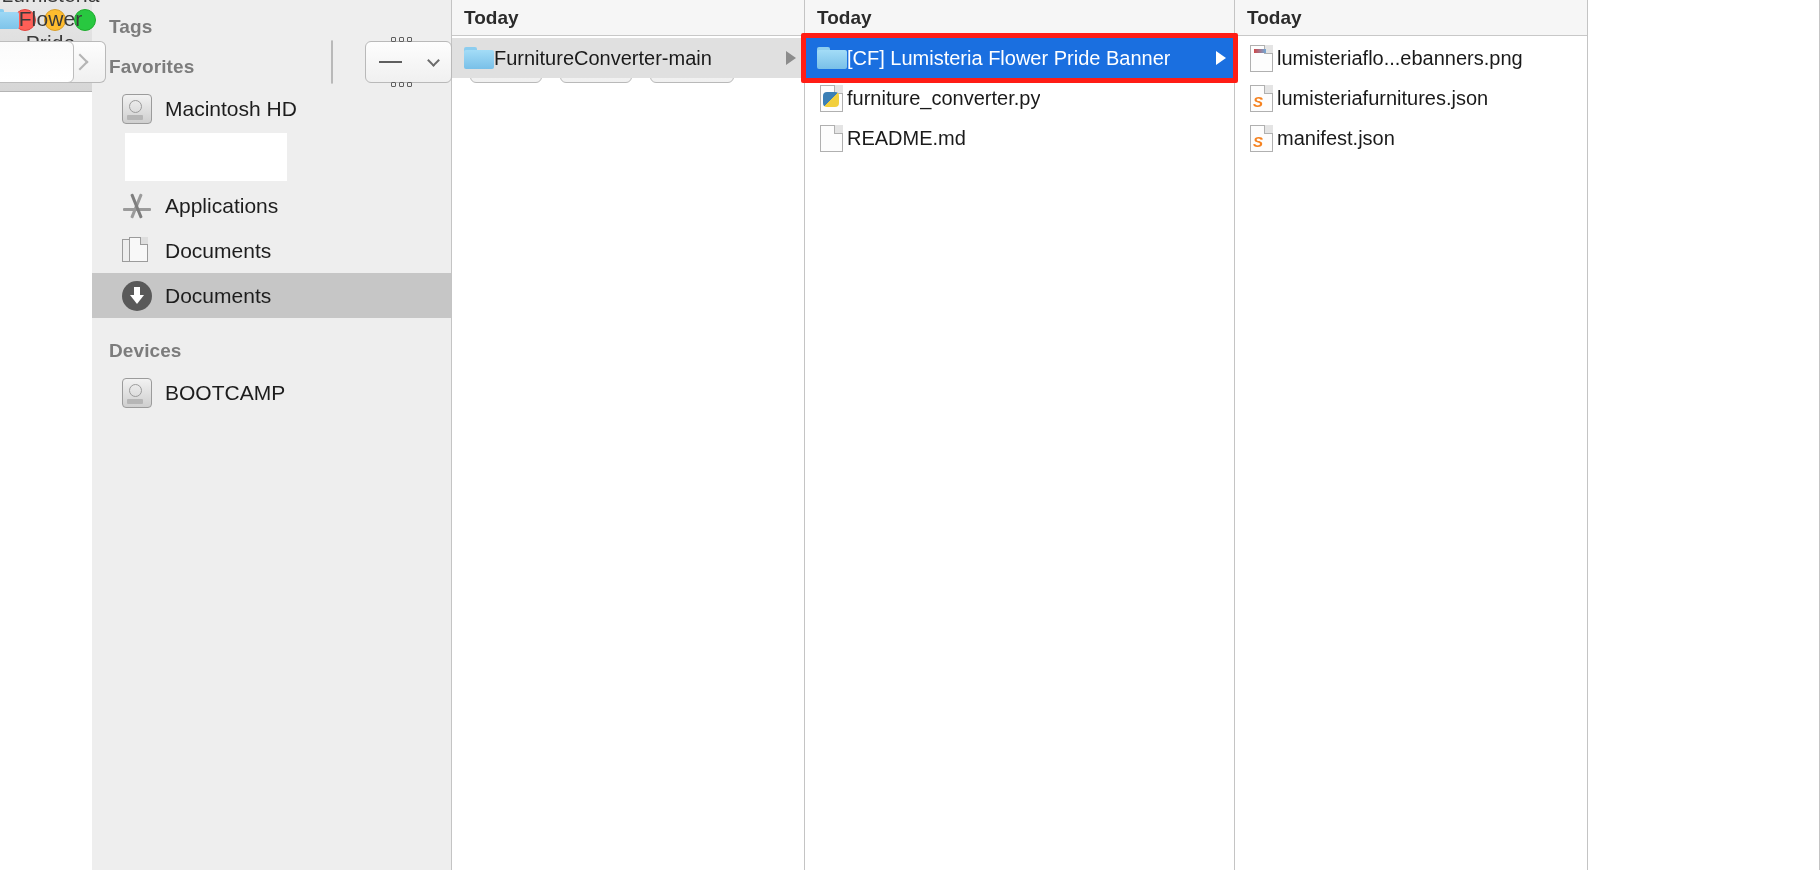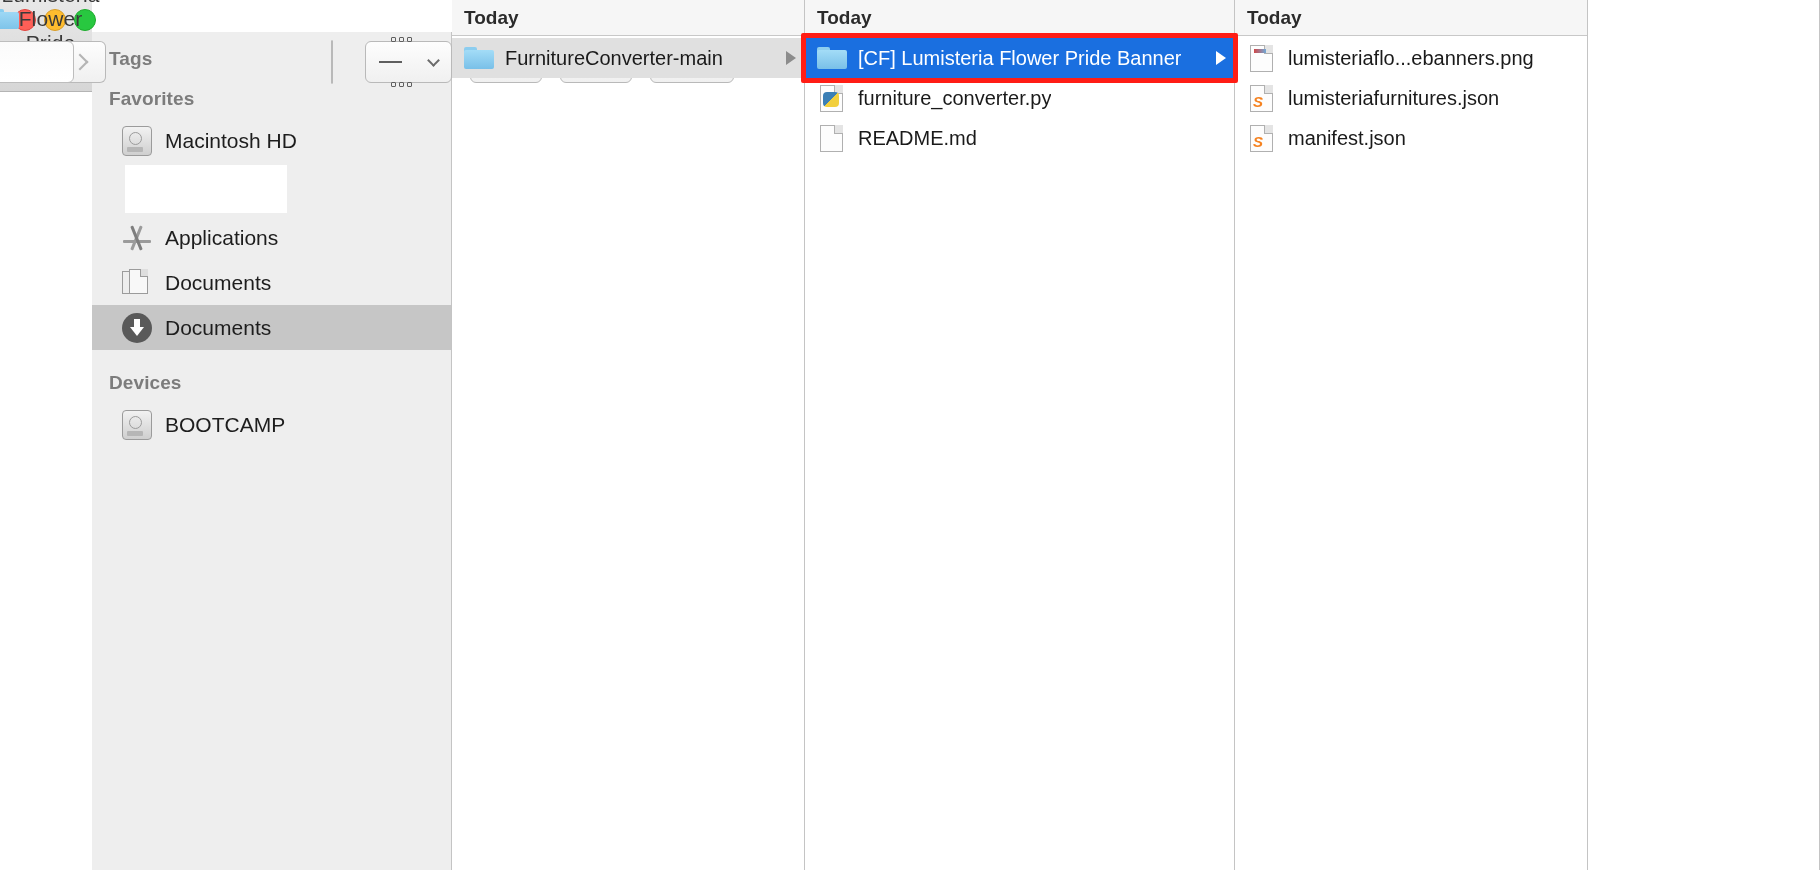--- a/index.html
+++ b/index.html
@@ -124,21 +124,20 @@
   
   .body-area { display:flex; flex:1; min-height:0; }
 
   
   .sidebar {
     width:360px; flex:0 0 360px;
     background:#eeeeee;
     border-right:1px solid #c4c4c4;
     padding-top:6px;
     overflow:hidden;
-    margin-top:32px;
   }
   .sb-head {
     font-size:19px; color:#7c7c7c; font-weight:700;
     padding:10px 0 8px 17px;
     letter-spacing:0.1px;
   }
   .sb-item {
     height:45px; display:flex; align-items:center; gap:13px;
     padding-left:30px; font-size:21px; color:#1d1d1d;
   }
@@ -201,21 +200,21 @@
     height:36px; flex:0 0 36px;
     background:#f6f6f6;
     border-bottom:1px solid #c8c8c8;
     display:flex; align-items:center;
     padding-left:12px;
     font-size:19px; font-weight:700; color:#2b2b2b;text-align:right;
   }
   .col-body { flex:1; padding-top:2px; }
 
   .row {
-    height:40px; display:flex; align-items:center; gap:11px;
+    height:40px; display:flex; align-items:center; 
     padding:0 8px 0 12px; font-size:20px; color:#1a1a1a;
     position:relative;
   }
   .row.hl-grey { background:#e0e0e0; }
   .row.hl-blue { background:#1a6fe0; color:#fff; }
   .row .name { white-space:nowrap; overflow:hidden; text-overflow:clip; }
   .row .arrow {
     margin-left:auto;
     width:0;height:0;
     border-top:7px solid transparent;border-bottom:7px solid transparent;

